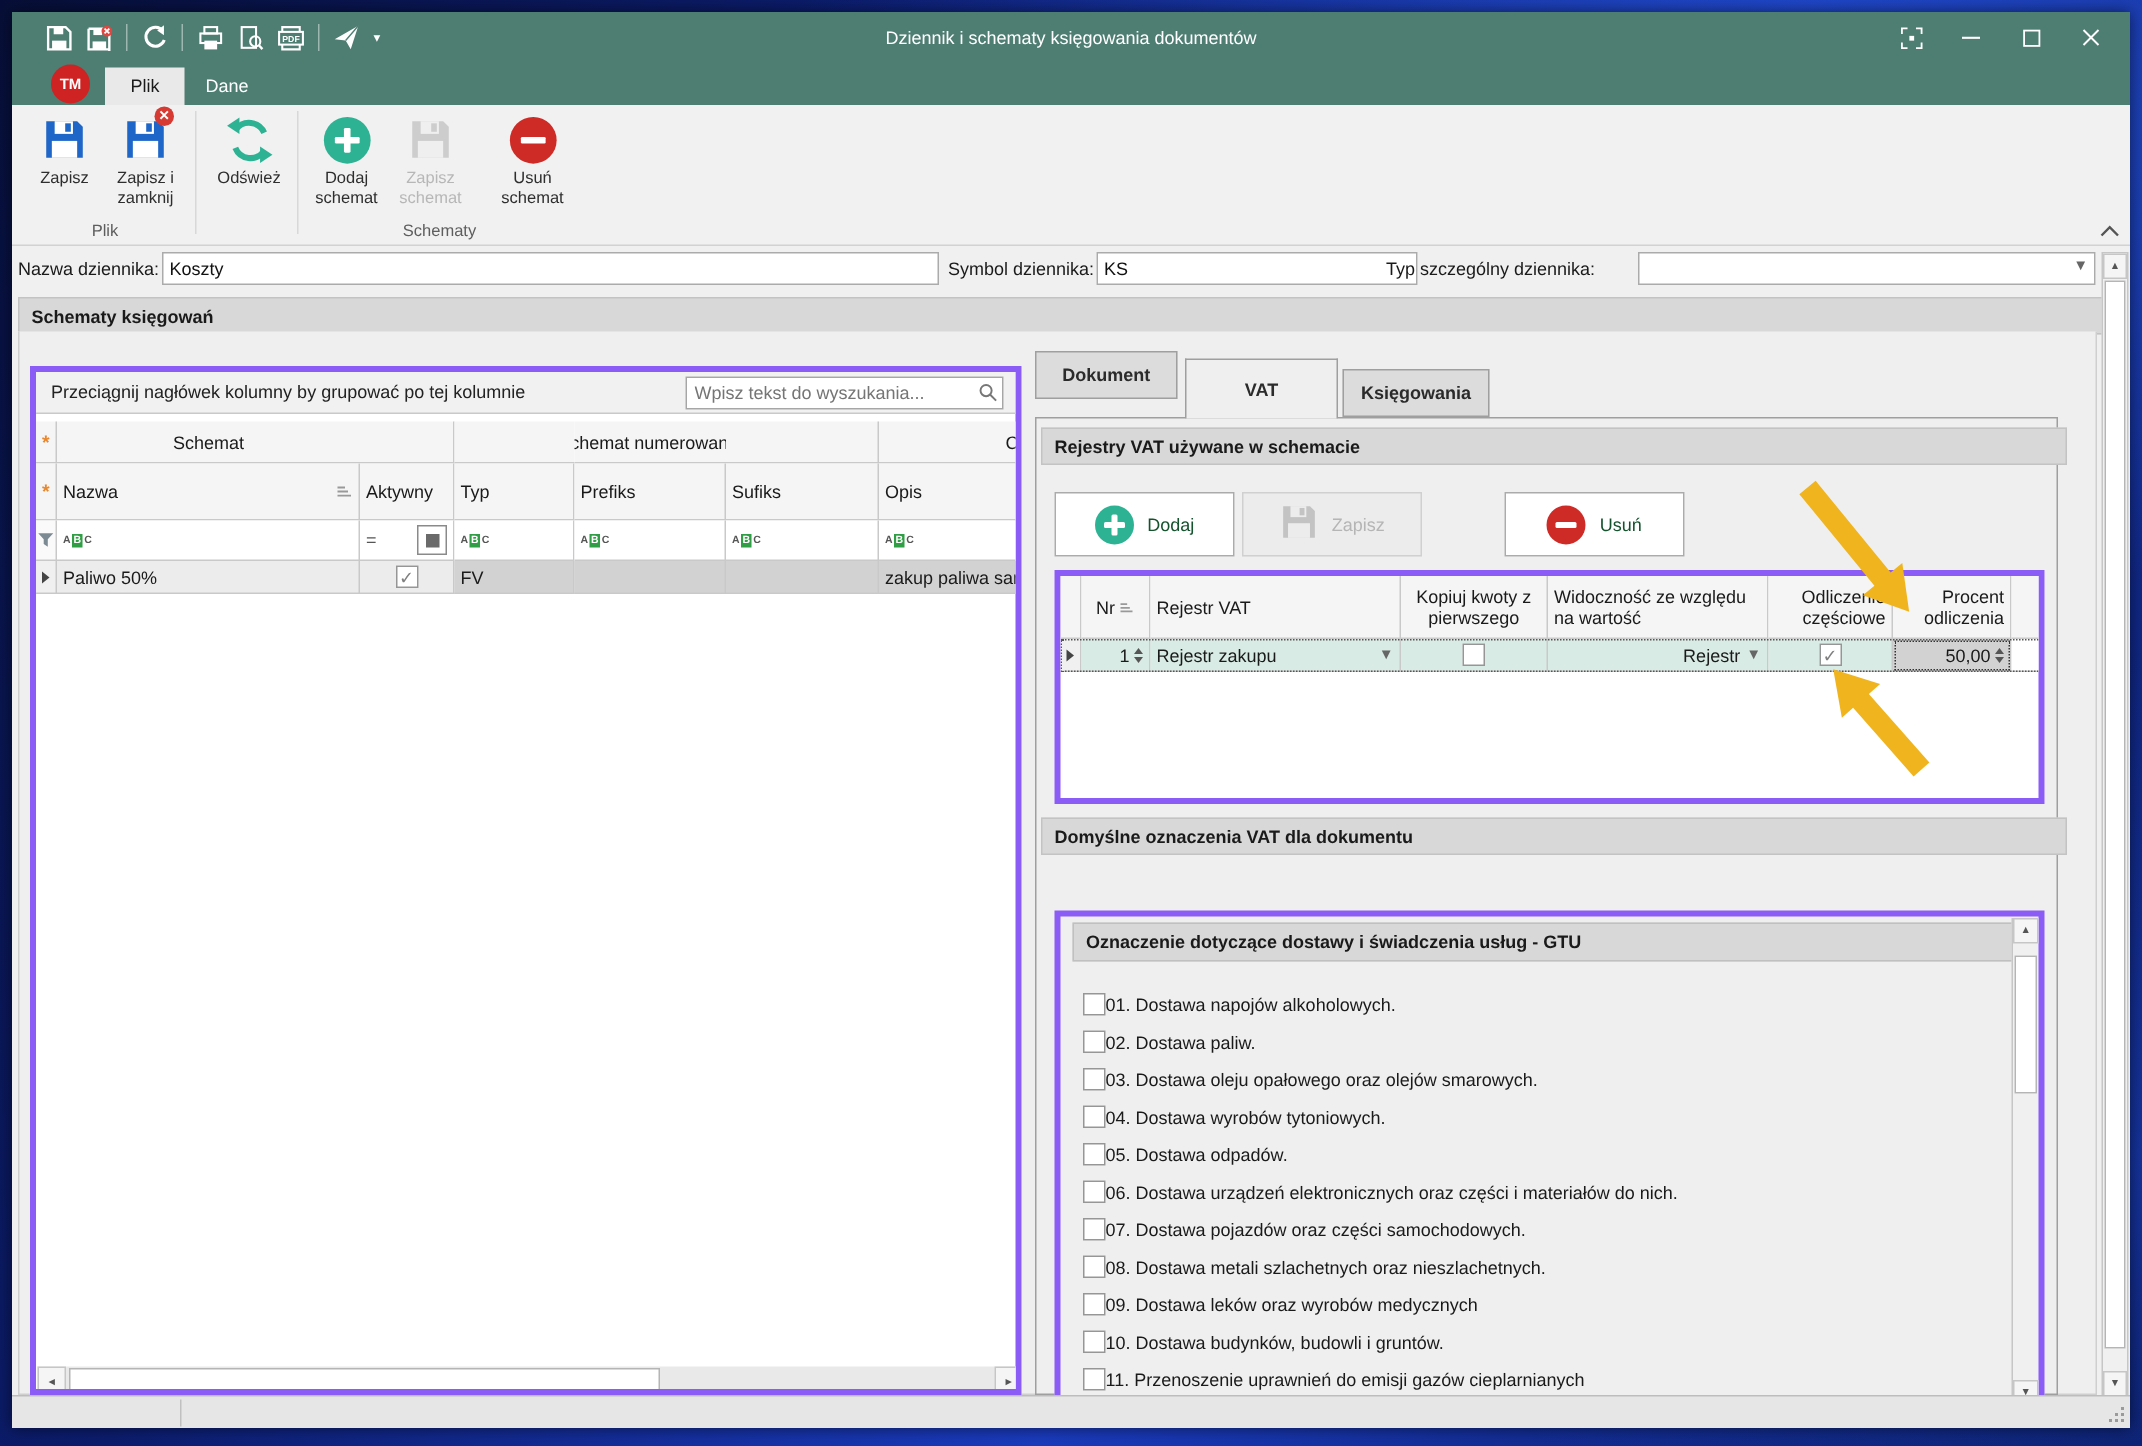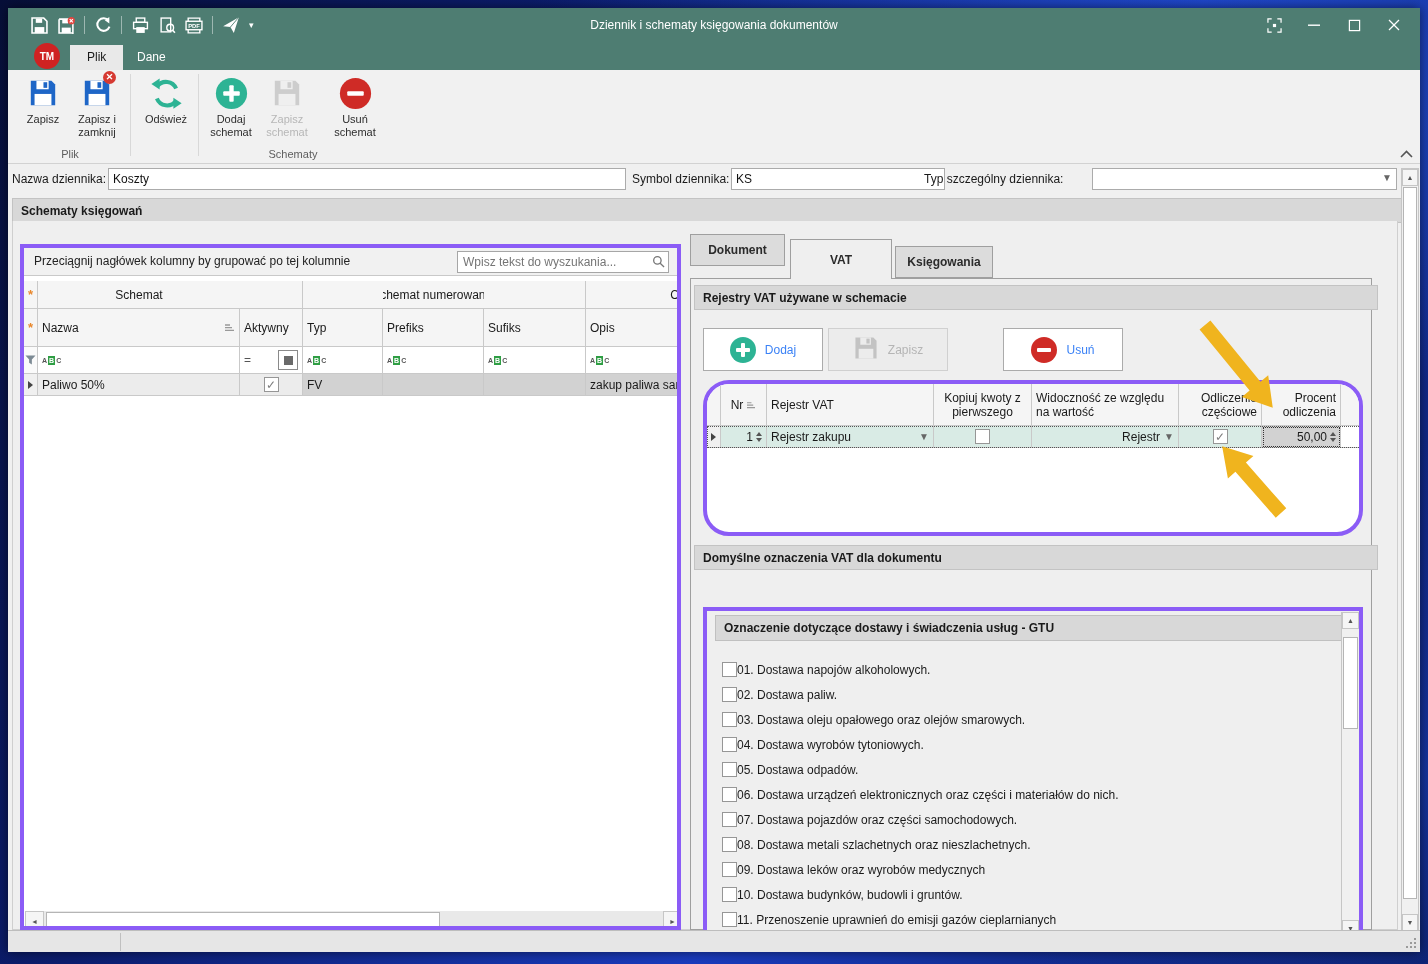--- a/index.html
+++ b/index.html
@@ -80,21 +80,21 @@
   .sb{position:absolute;background:#f0f0f0;border:1px solid #c6c6c6;box-sizing:border-box;}
   .sbbtn{position:absolute;background:#f5f5f5;border:1px solid #c6c6c6;display:flex;align-items:center;
          justify-content:center;font-size:7px;color:#555;box-sizing:border-box;}
   .sbthumb{position:absolute;background:#fff;border:1px solid #b5b5b5;box-sizing:border-box;}
   
   .tabbtn{position:absolute;box-sizing:border-box;border:1px solid #9f9f9f;background:#dcdcdc;
           font-weight:bold;color:#2b2b2b;display:flex;align-items:center;justify-content:center;}
   .tabbtn.active{background:#efefef;border-bottom:none;z-index:2;}
   .rcontainer{position:absolute;border:1px solid #9f9f9f;background:#efefef;box-sizing:border-box;}
   .abtn{position:absolute;height:43px;width:120px;background:#fff;border:1px solid #ababab;box-sizing:border-box;
-        display:flex;align-items:center;justify-content:center;gap:9px;font-size:12px;color:#3b82f6;}
+        display:flex;align-items:center;justify-content:center;gap:9px;font-size:12px;color:#14532d;}
   .abtn.dis{background:#ececec;border-color:#d0d0d0;color:#b5b5b5;}
   .circ{width:26px;height:26px;border-radius:50%;display:flex;align-items:center;justify-content:center;flex:none;}
   .circ.teal{background:var(--teal);}
   .circ.red{background:var(--red);}
   .circ .bar{width:14px;height:4px;background:#fff;border-radius:1px;}
   .circ .vbar{position:absolute;width:4px;height:14px;background:#fff;border-radius:1px;}
   
   .gtuhdr{position:absolute;background:#d8d8d8;border:1px solid #c0c0c0;font-weight:bold;display:flex;
           align-items:center;padding-left:8px;box-sizing:border-box;}
   .gtu-list{position:absolute;left:1px;width:638px;}
@@ -450,21 +450,21 @@
     </span>
     <span>Zapisz</span>
   </div>
   <div class="abtn" style="left:995px;top:320px;">
     <span class="circ red">
           <span class="bar"></span>
         </span>
     <span>Usuń</span>
   </div>
 
-  <div class="gbox" style="left:695px;top:372px;width:660px;height:156px;border-radius:26px;">
+  <div class="gbox" style="left:695px;top:372px;width:660px;height:156px;">
     <div class="gr" style="top:0;height:42px;width:658px;">
       <div class="gc" style="width:14px;padding:0;"></div>
       <div class="gc" style="width:46px;justify-content:center;gap:3px;">
         <span>Nr</span>
         <span><svg width="10" height="8" viewBox="0 0 11 9">
                 <path d="M1 2h5M1 4.7h7M1 7.4h9" stroke="#999" stroke-width="1.3" fill="none"></path>
               </svg></span>
       </div>
       <div class="gc" style="width:167px;">
             <span>Rejestr VAT</span>

